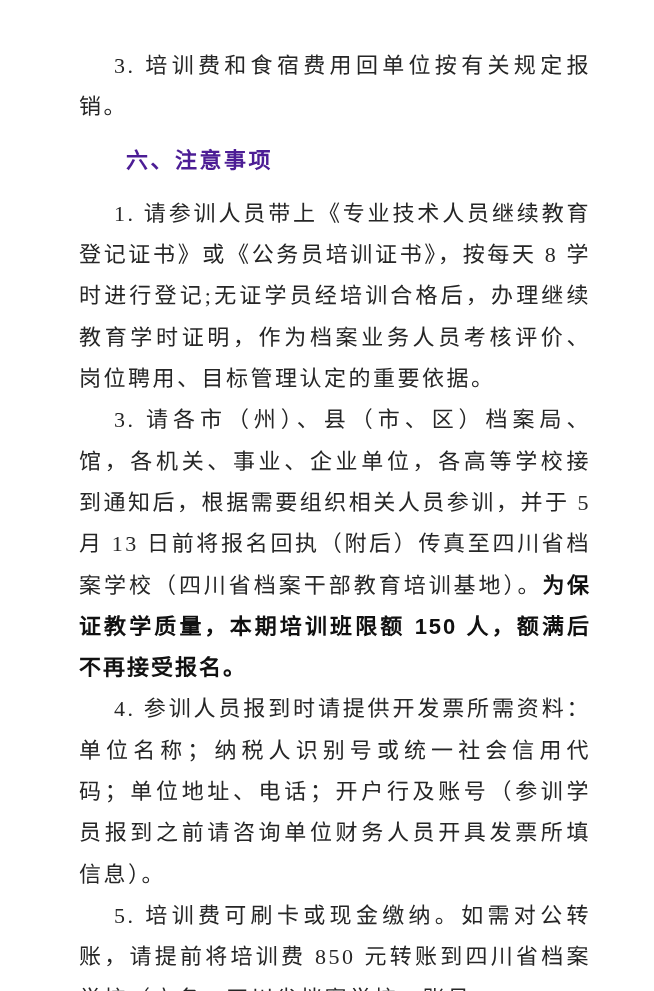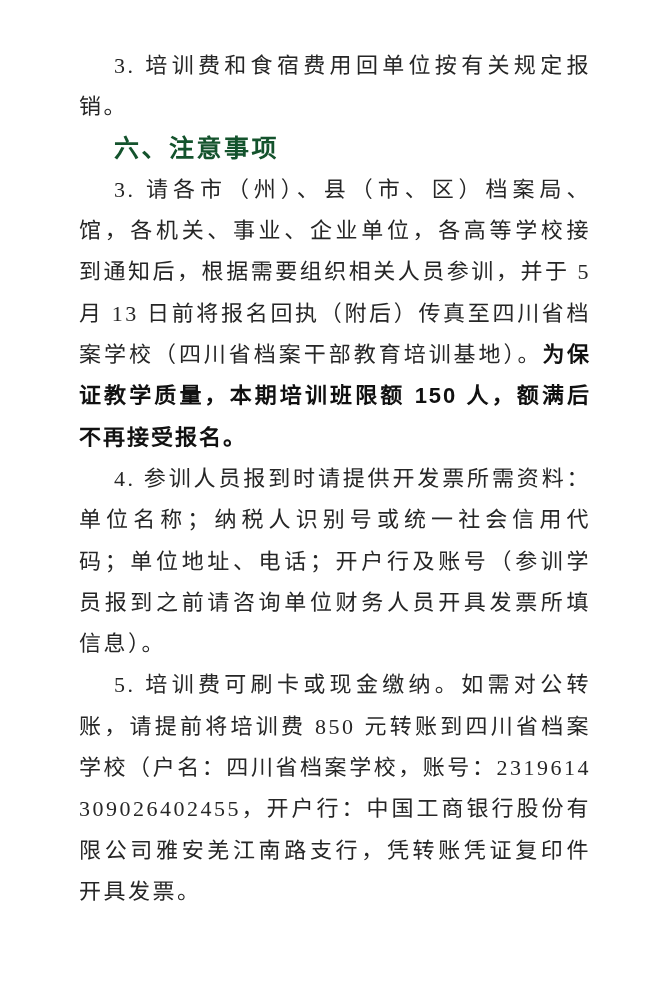--- a/index.html
+++ b/index.html
@@ -27,46 +27,47 @@
   .para {
     margin: 0;
     font-size: 22px;
     line-height: 41.3px;
     letter-spacing: 2.5px;
     text-align: justify;
     text-indent: 35px;
     word-break: break-all;
   }
   .heading {
-    margin: 0;
-    font-size: 25px;
+    margin: 12px;
+    font-size: 22px;
     line-height: 41.3px;
     letter-spacing: 2.5px;
     text-indent: 35px;
     font-weight: 700;
-    color: #14532d;
+    color: #4c1d95;
     font-family: "Liberation Sans", "DejaVu Sans", sans-serif;
   }
   .bold-run {
     font-weight: 700;
     color: #111111;
     font-family: "Liberation Sans", "DejaVu Sans", sans-serif;
     letter-spacing: 2px;
   }
 </style>
 </head>
 <body>
 
 <div class="page">
   <div class="doc">
 
     <p class="para"><span>3. 培训费和食宿费用回单位按有关规定报销。</span></p>
 
     <h2 class="heading"><span>六、注意事项</span></h2>
 
+    <p class="para"><span>1. 请参训人员带上《专业技术人员继续教育登记证书》或《公务员培训证书》，按每天 8 学时进行登记;无证学员经培训合格后，办理继续教育学时证明，作为档案业务人员考核评价、岗位聘用、目标管理认定的重要依据。</span></p>
 
 
     <p class="para"><span>3. 请各市（州）、县（市、区）档案局、馆，各机关、事业、企业单位，各高等学校接到通知后，根据需要组织相关人员参训，并于 5 月 13 日前将报名回执（附后）传真至四川省档案学校（四川省档案干部教育培训基地）。</span><span class="bold-run">为保证教学质量，本期培训班限额 150 人，额满后不再接受报名。</span></p>
 
     <p class="para"><span>4. 参训人员报到时请提供开发票所需资料：单位名称；纳税人识别号或统一社会信用代码；单位地址、电话；开户行及账号（参训学员报到之前请咨询单位财务人员开具发票所填信息）。</span></p>
 
     <p class="para"><span>5. 培训费可刷卡或现金缴纳。如需对公转账，请提前将培训费 850 元转账到四川省档案学校（户名：四川省档案学校，账号：2319614309026402455，开户行：中国工商银行股份有限公司雅安羌江南路支行，凭转账凭证复印件开具发票。</span></p>
 
   </div>
 </div>

